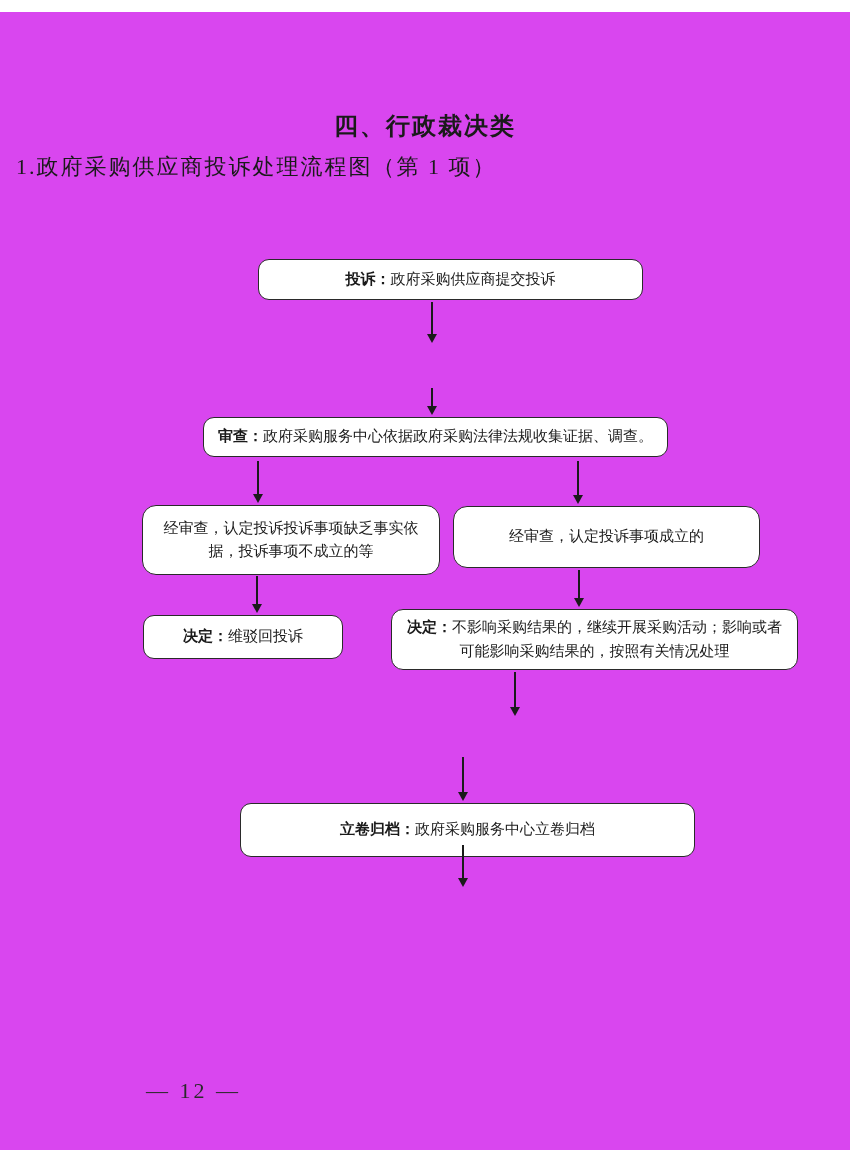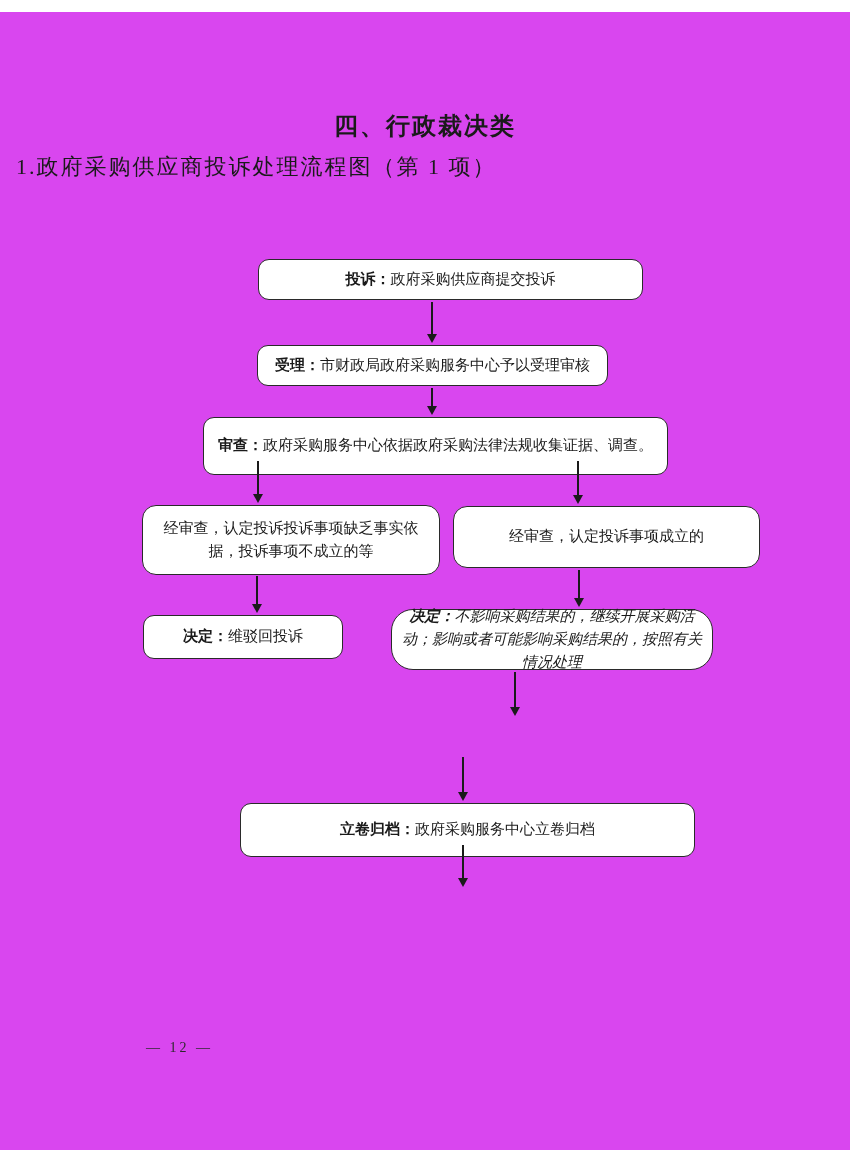--- a/index.html
+++ b/index.html
@@ -52,25 +52,25 @@
   .node .node-content {
     text-align: center;
     padding: 2px 10px;
   }
   .node.single .node-content { white-space: nowrap; }
   .node .lbl { font-weight: 700; }
   .node .txt { font-weight: 400; }
 
   .n-complaint    { left: 258px; top: 247px; width: 385px; height: 41px; justify-content: center; }
   .n-acceptance   { left: 257px; top: 333px; width: 351px; height: 41px; }
-  .n-review       { left: 203px; top: 405px; width: 465px; height: 58px; }
+  .n-review       { left: 203px; top: 405px; width: 465px; height: 40px; }
   .n-branch-left  { left: 142px; top: 493px; width: 298px; height: 70px; border-radius: 14px; }
   .n-branch-right { left: 453px; top: 494px; width: 307px; height: 62px; border-radius: 14px; }
   .n-decision-left  { left: 143px; top: 603px; width: 200px; height: 44px; }
-  .n-decision-right { left: 391px; top: 597px; width: 322px; height: 61px; border-radius: 22px; font-style: italic; }
+  .n-decision-right { left: 391px; top: 597px; width: 407px; height: 61px; border-radius: 12px; }
   .n-announcement { left: 231px; top: 706px; width: 467px; height: 38px; }
   .n-archive      { left: 240px; top: 791px; width: 455px; height: 54px; }
   .n-supervision  { left: 243px; top: 877px; width: 464px; height: 41px; }
 
   .arrow { position: absolute; width: 0; }
   .arrow .shaft {
     position: absolute;
     left: -0.75px;
     top: 0;
     width: 1.5px;
@@ -95,45 +95,42 @@
   .a4 { left: 578px; top: 449px; height: 43px; }
   .a5 { left: 257px; top: 564px; height: 37px; }
   .a6 { left: 579px; top: 558px; height: 37px; }
   .a7 { left: 515px; top: 660px; height: 44px; }
   .a8 { left: 463px; top: 745px; height: 44px; }
   .a9 { left: 463px; top: 833px; height: 42px; }
 
   .page-number {
     position: absolute;
     left: 146px;
-    top: 1028px;
-    font-size: 14px;
+    top: 1066px;
+    font-size: 22px;
     color: #2a2a2a;
     letter-spacing: 3px;
   }
 </style>
 </head>
 <body>
 
 <div id="page">
 
   <div class="doc-title">四、行政裁决类</div>
   <div class="doc-subtitle">1.政府采购供应商投诉处理流程图（第 1 项）</div>
 
   <div class="node single n-complaint">
     <div class="node-content"><span class="lbl">投诉：</span><span class="txt">政府采购供应商提交投诉</span></div>
   </div>
   <div class="arrow a1">
       <i class="shaft"></i>
       <i class="head"></i>
     </div>
 
-  <div class="node single n-acceptance">
-    <div class="node-content"><span class="lbl">受理：</span><span class="txt">市财政局政府采购服务中心予以受理审核</span></div>
-  </div>
   <div class="arrow a2">
       <i class="shaft"></i>
       <i class="head"></i>
     </div>
 
   <div class="node single n-review">
     <div class="node-content"><span class="lbl">审查：</span><span class="txt">政府采购服务中心依据政府采购法律法规收集证据、调查。</span></div>
   </div>
   <div class="arrow a3">
       <i class="shaft"></i>

